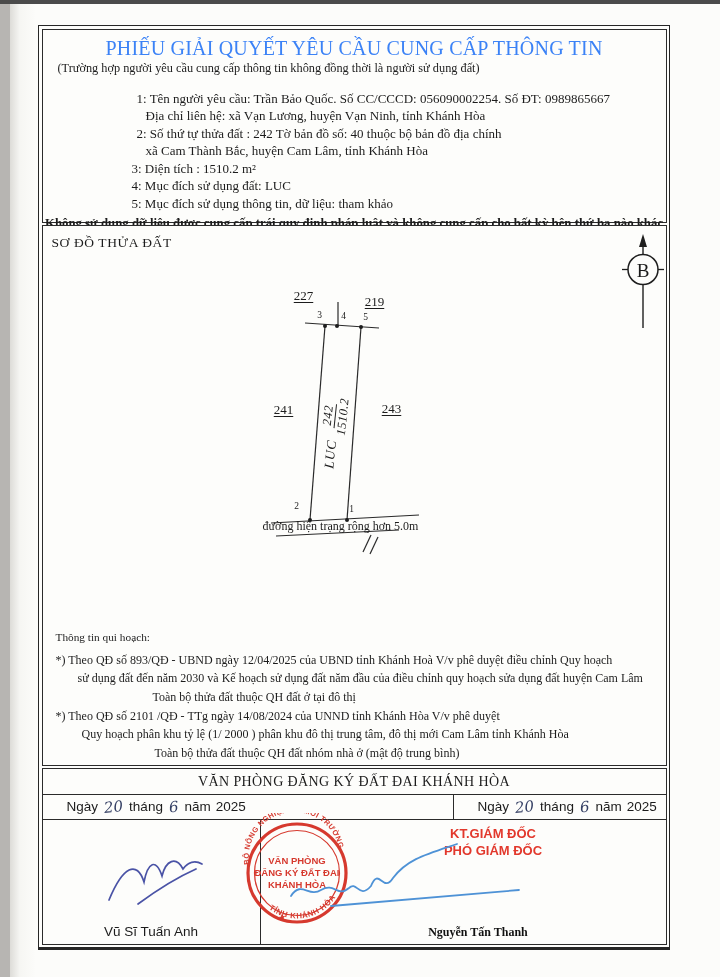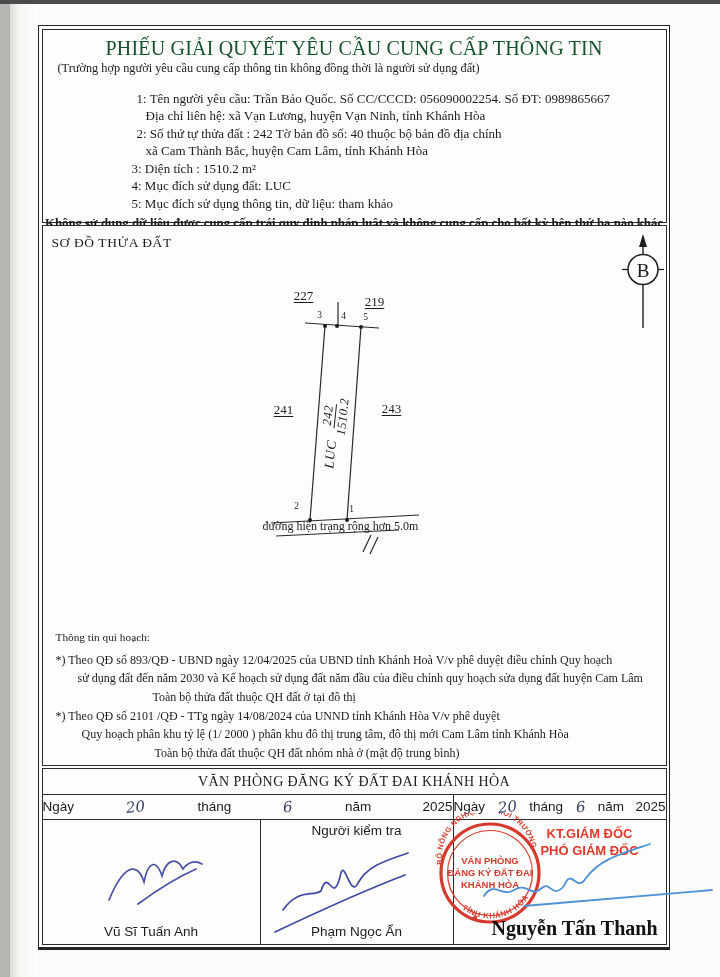--- a/index.html
+++ b/index.html
@@ -19,21 +19,21 @@
     border:1.6px solid #262626;border-bottom-width:3px;
     padding:2.5px;background:#fdfdfb;
     display:flex;flex-direction:column;gap:2px;box-sizing:border-box;
   }
   .sec{border:1.4px solid #2b2b2b;position:relative;box-sizing:border-box;background:#fdfdfb;}
   .sec-a{height:194px;}
   .sec-b{flex:1;}
   .sec-c{height:177px;display:flex;flex-direction:column;}
 
   
-  .title{margin-top:7px;text-align:center;font-size:20px;line-height:22px;letter-spacing:.2px;color:#14532d;}
+  .title{margin-top:7px;text-align:center;font-size:20px;line-height:22px;letter-spacing:.2px;color:#3b82f6;}
   .subtitle{margin-top:2px;text-align:left;font-size:12.3px;line-height:14px;margin-left:15px;}
   .fields{margin-top:15px;margin-left:94px;font-size:13px;line-height:17.6px;}
   .fld{white-space:nowrap;}
   .f-ind{padding-left:9px;}
   .f-neg{margin-left:-5px;}
   .notice{margin-top:3px;text-align:center;font-weight:bold;font-size:12.8px;line-height:15px;}
 
   
   .map-label{position:absolute;left:9px;top:9px;font-size:13.5px;letter-spacing:.6px;}
   .north{position:absolute;left:574px;top:4px;}
@@ -57,39 +57,39 @@
   .pl-2{padding-left:97px;}
   .pl-3{padding-left:0;}
   .pl-4{padding-left:26px;}
   .pl-5{padding-left:99px;}
 
   
   .frow1{height:26px;border-bottom:1.4px solid #2b2b2b;text-align:center;
          font-size:14px;letter-spacing:.4px;padding-top:5px;box-sizing:border-box;}
   .frow2{height:25px;border-bottom:1.4px solid #2b2b2b;display:flex;box-sizing:border-box;
          font-family:"Liberation Sans",sans-serif;font-size:13.5px;}
-  .dcell{display:flex;align-items:center;justify-content:space-between;gap:5px;box-sizing:border-box;}
+  .dcell{display:flex;align-items:center;justify-content:flex-start;gap:5px;box-sizing:border-box;padding-left:24px;}
   .dcell-l{width:411px;border-right:1.4px solid #2b2b2b;}
   .dcell-r{flex:1;}
   .hand{font-family:"DejaVu Serif",serif;font-style:italic;font-size:15px;color:#333e63;
         display:inline-block;transform:rotate(-6deg);margin:0 1px;}
   .frow3{flex:1;display:flex;position:relative;}
   .scell{position:relative;box-sizing:border-box;}
   .scell-1{width:218px;border-right:1.4px solid #2b2b2b;}
   .scell-2{width:193px;border-right:1.4px solid #2b2b2b;}
   .scell-3{flex:1;}
   .role{position:absolute;top:3px;left:0;right:0;text-align:center;
         font-family:"Liberation Sans",sans-serif;font-size:13.5px;}
   .sig-name{position:absolute;bottom:5px;left:0;right:0;text-align:center;
         font-family:"Liberation Sans",sans-serif;font-size:13.5px;}
   .roles-red{position:absolute;top:5px;left:60px;right:0;text-align:center;z-index:3;
         font-family:"Liberation Sans",sans-serif;font-weight:bold;font-size:13px;
         line-height:17px;color:#e2382c;}
   .name-bold{position:absolute;bottom:4px;left:30px;right:0;text-align:center;z-index:4;
-        font-family:"Liberation Serif",serif;font-weight:bold;font-size:20px;color:#111;}
+        font-family:"Liberation Serif",serif;font-weight:bold;font-size:12px;color:#111;}
   .sigsvg{position:absolute;left:0;top:0;z-index:2;overflow:visible;}
   .stamp{position:absolute;left:-24px;top:-7px;z-index:1;}
   .sig3{position:absolute;left:-10px;top:18px;z-index:5;overflow:visible;}
 </style>
 </head>
 <body>
 
 <div class="scan-top"></div>
 <div class="page">
   <div class="doc">
@@ -200,30 +200,20 @@
         <div class="scell scell-1">
           <svg class="sigsvg" width="218" height="122" viewBox="0 0 218 122">
             <g stroke="#4a53a6" stroke-width="1.7" fill="none" stroke-linecap="round">
               <path d="M66,80 C80,46 94,40 101,62 C105,42 113,38 119,56 C123,40 133,36 140,49 C145,42 152,40 159,44"></path>
               <path d="M95,84 C114,70 135,57 153,49"></path>
             </g>
           </svg>
           <div class="sig-name">Vũ Sĩ Tuấn Anh</div>
         </div>
 
-        <div class="scell scell-2">
-          <div class="role">Người kiểm tra</div>
-          <svg class="sigsvg" width="193" height="122" viewBox="0 0 193 122">
-            <g stroke="#3f4aa5" stroke-width="1.7" fill="none" stroke-linecap="round">
-              <path d="M22,90 C37,68 52,77 60,71 C68,46 71,86 79,57 C83,34 89,80 97,63 C107,45 127,40 147,33"></path>
-              <path d="M14,112 C52,94 102,71 144,55"></path>
-            </g>
-          </svg>
-          <div class="sig-name">Phạm Ngọc Ẩn</div>
-        </div>
 
         <div class="scell scell-3">
           <div class="roles-red">
             <div>KT.GIÁM ĐỐC</div>
             <div>PHÓ GIÁM ĐỐC</div>
           </div>
 
           <svg class="stamp" width="120" height="120" viewBox="0 0 120 120">
             <circle cx="60" cy="60" r="49" fill="none" stroke="#d6392e" stroke-width="3.2"></circle>
             <circle cx="60" cy="60" r="42.5" fill="none" stroke="#d6392e" stroke-width="1.2"></circle>

